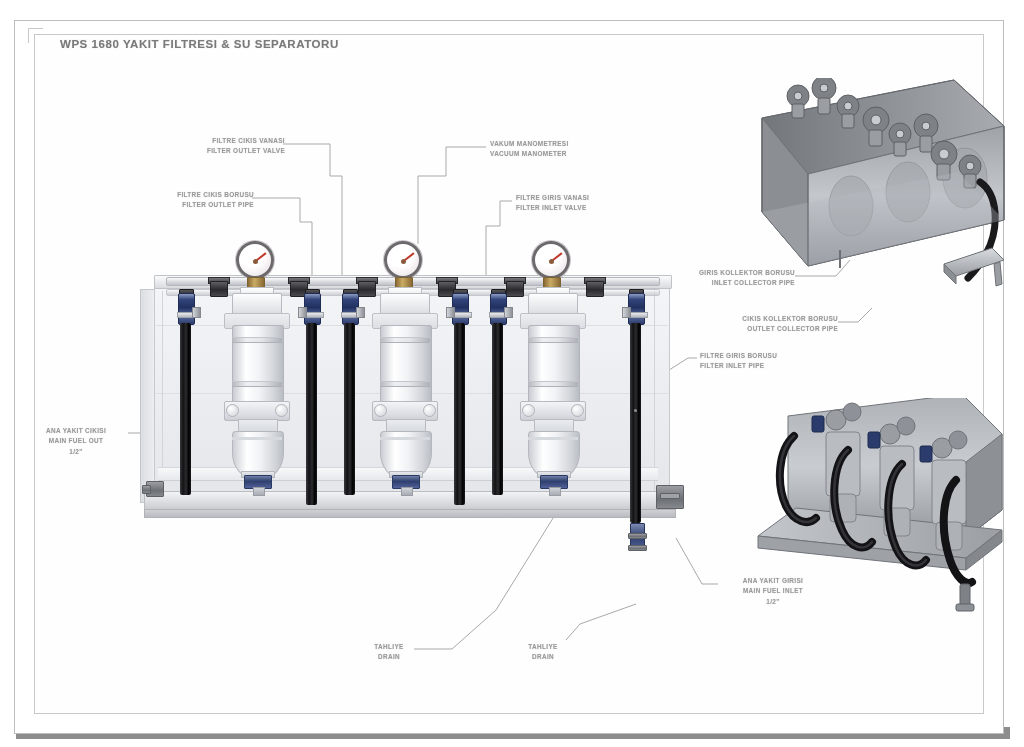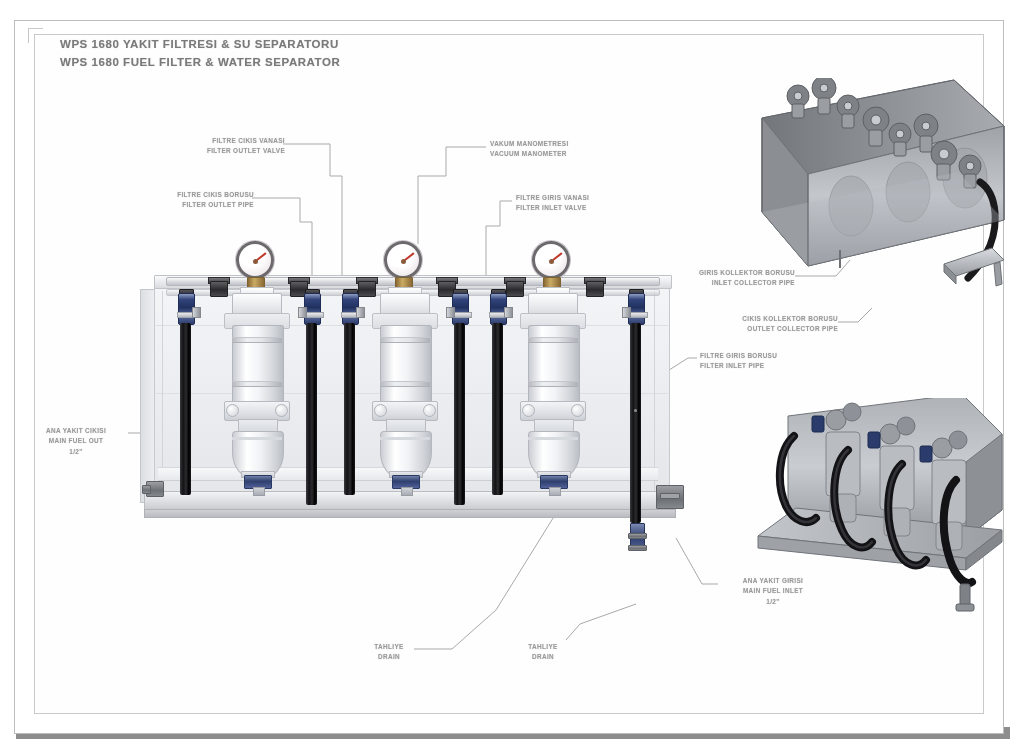--- a/index.html
+++ b/index.html
@@ -261,21 +261,20 @@
   <div class="shadow-band-right"></div>
   <div class="shadow-tint"></div>
   <div class="shadow-band-bottom"></div>
 
   <div class="paper"></div>
   <div class="frame-notch"></div>
   <div class="inner-frame"></div>
 
   <div id="title-block">
     <div class="tl">WPS 1680 YAKIT FILTRESI &amp; SU SEPARATORU</div>
-    <div class="tl">WPS 1680 FUEL FILTER &amp; WATER SEPARATOR</div>
   </div>
 
   <svg class="leader-svg" width="1024" height="747">
     <g stroke="#a9a9a9" stroke-width="1" fill="none">
 
       <path d="M283,136 L330,136 L330,168 L342,168 L342,382"></path>
 
       <path d="M252,190 L300,190 L300,214 L312,214 L312,288"></path>
 
       <path d="M486,139 L446,139 L446,168 L418,168 L418,236"></path>

